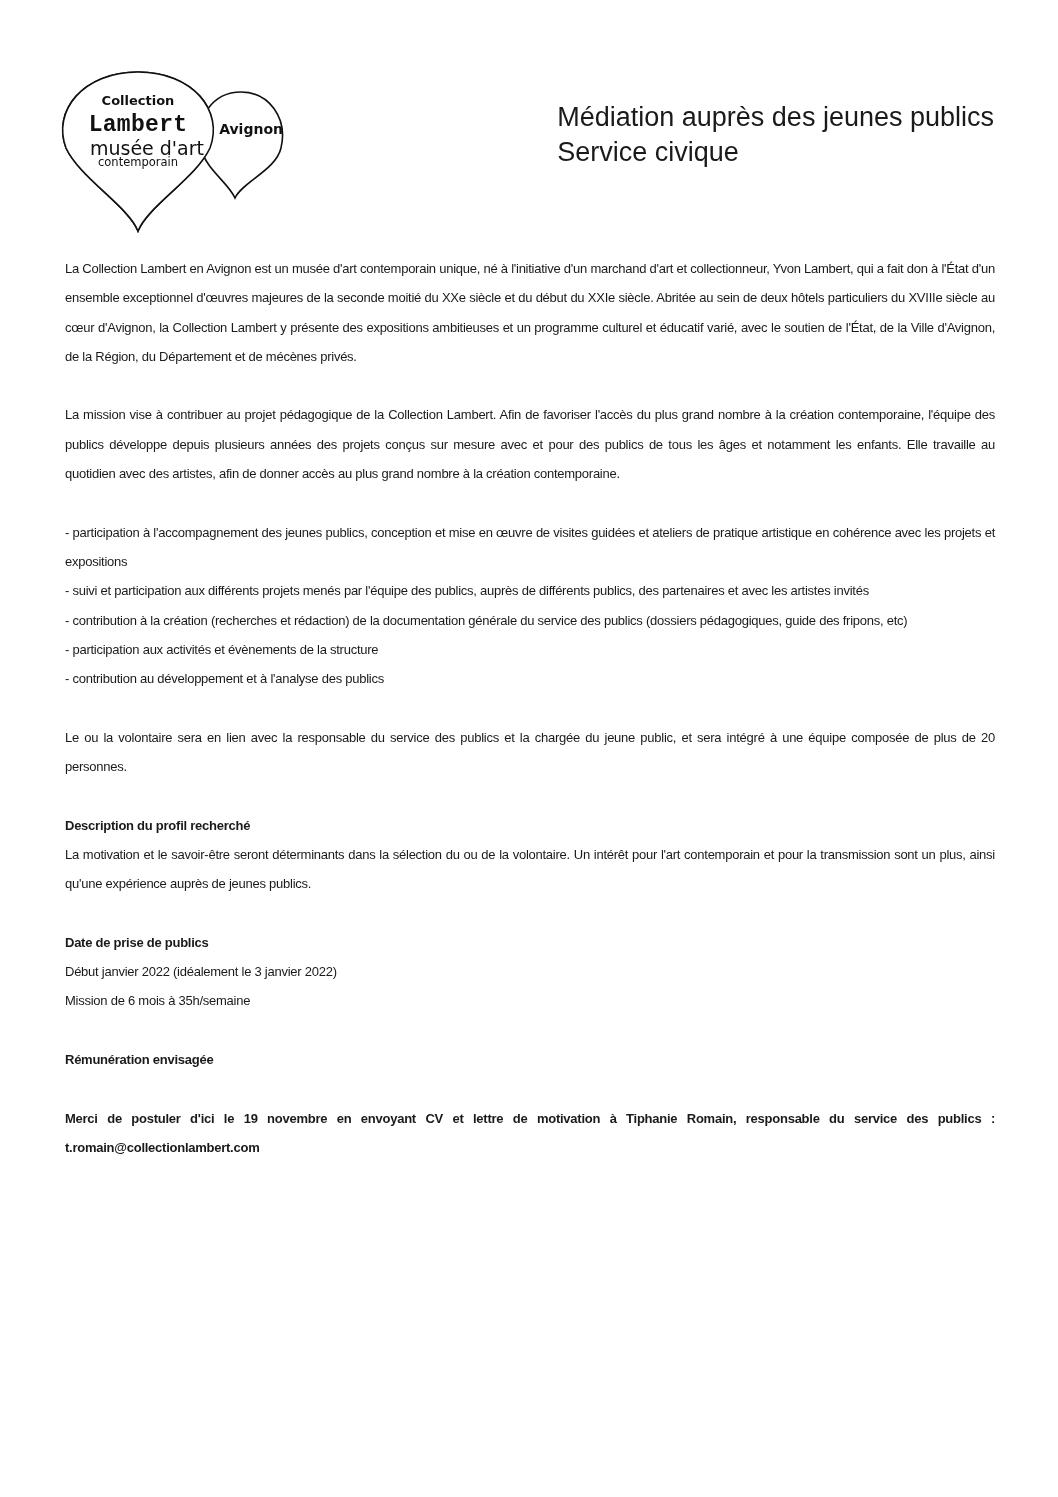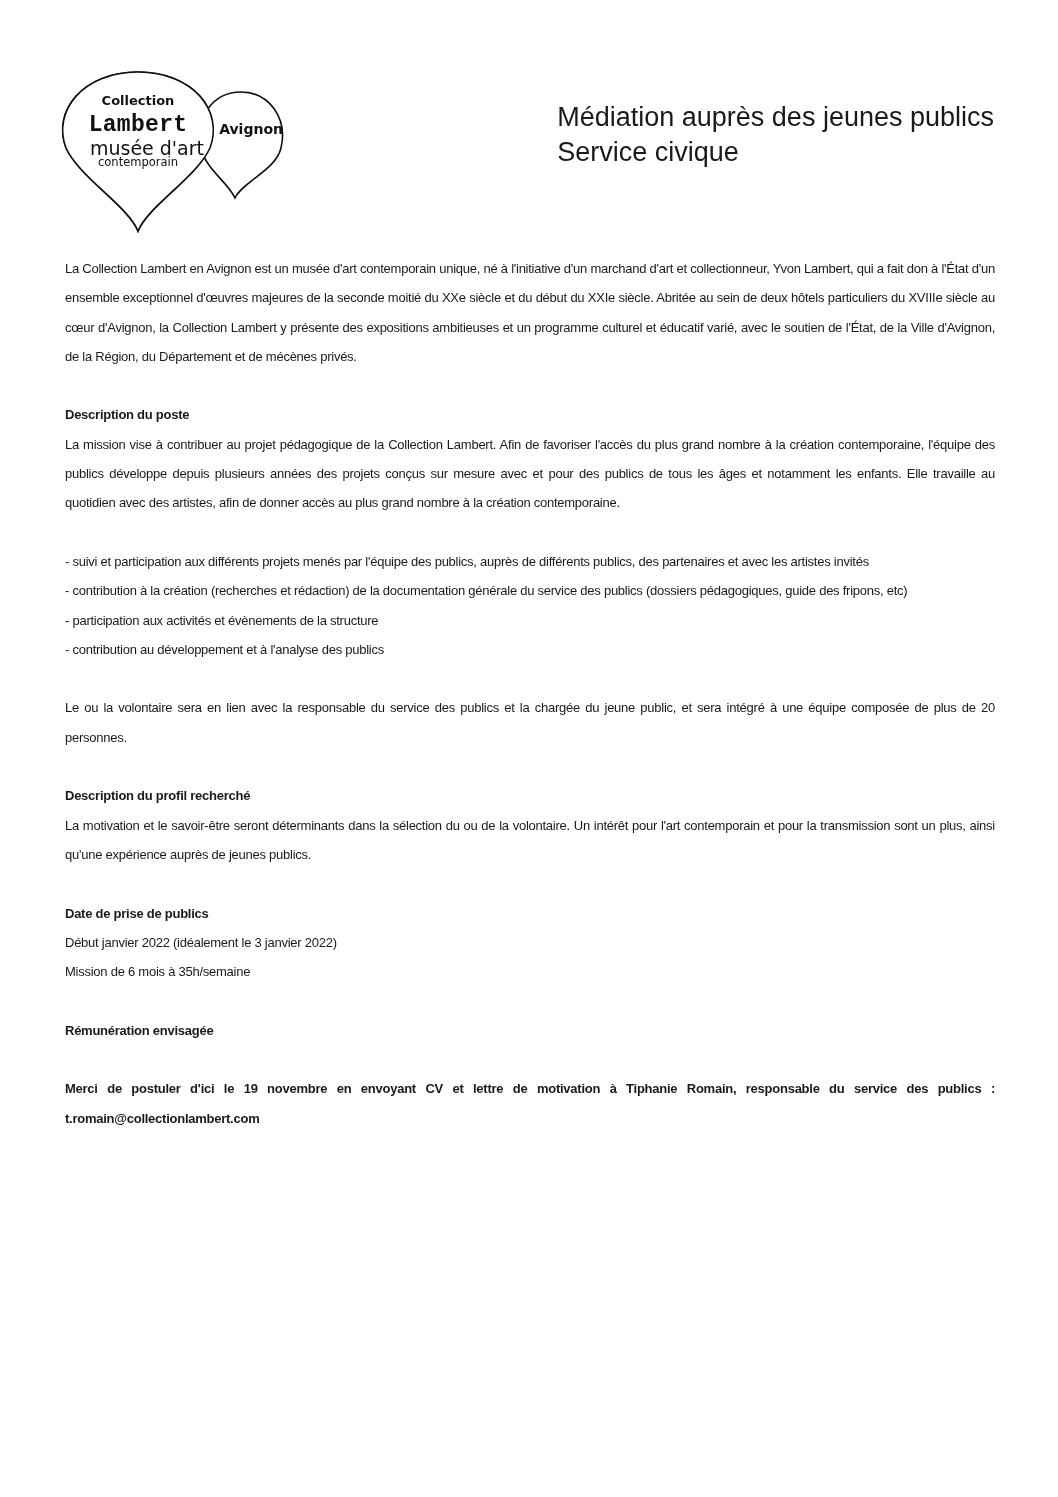--- a/index.html
+++ b/index.html
@@ -41,24 +41,24 @@
 
 <div class="title">
   <div>Médiation auprès des jeunes publics</div>
   <div>Service civique</div>
 </div>
 
 <div class="content">
   <p>La Collection Lambert en Avignon est un musée d'art contemporain unique, né à l'initiative d'un marchand d'art et collectionneur, Yvon Lambert, qui a fait don à l'État d'un ensemble exceptionnel d'œuvres majeures de la seconde moitié du XXe siècle et du début du XXIe siècle. Abritée au sein de deux hôtels particuliers du XVIIIe siècle au cœur d'Avignon, la Collection Lambert y présente des expositions ambitieuses et un programme culturel et éducatif varié, avec le soutien de l'État, de la Ville d'Avignon, de la Région, du Département et de mécènes privés.</p>
   <div class="gap"></div>
 
-  <p class="h">Description du poste</p>
   <p>La mission vise à contribuer au projet pédagogique de la Collection Lambert. Afin de favoriser l'accès du plus grand nombre à la création contemporaine, l'équipe des publics développe depuis plusieurs années des projets conçus sur mesure avec et pour des publics de tous les âges et notamment les enfants. Elle travaille au quotidien avec des artistes, afin de donner accès au plus grand nombre à la création contemporaine.</p>
   <div class="gap"></div>
 
+  <p>- participation à l'accompagnement des jeunes publics, conception et mise en œuvre de visites guidées et ateliers de pratique artistique en cohérence avec les projets et expositions</p>
   <p>- suivi et participation aux différents projets menés par l'équipe des publics, auprès de différents publics, des partenaires et avec les artistes invités</p>
   <p>- contribution à la création (recherches et rédaction) de la documentation générale du service des publics (dossiers pédagogiques, guide des fripons, etc)</p>
   <p>- participation aux activités et évènements de la structure</p>
   <p>- contribution au développement et à l'analyse des publics</p>
   <div class="gap"></div>
 
   <p>Le ou la volontaire sera en lien avec la responsable du service des publics et la chargée du jeune public, et sera intégré à une équipe composée de plus de 20 personnes.</p>
   <div class="gap"></div>
 
   <p class="h">Description du profil recherché</p>

